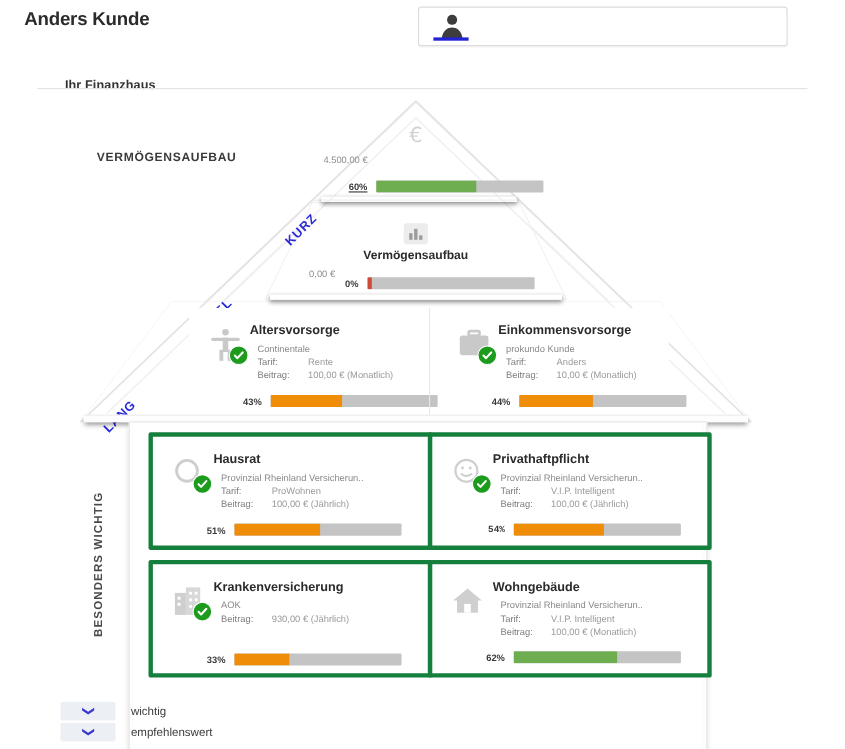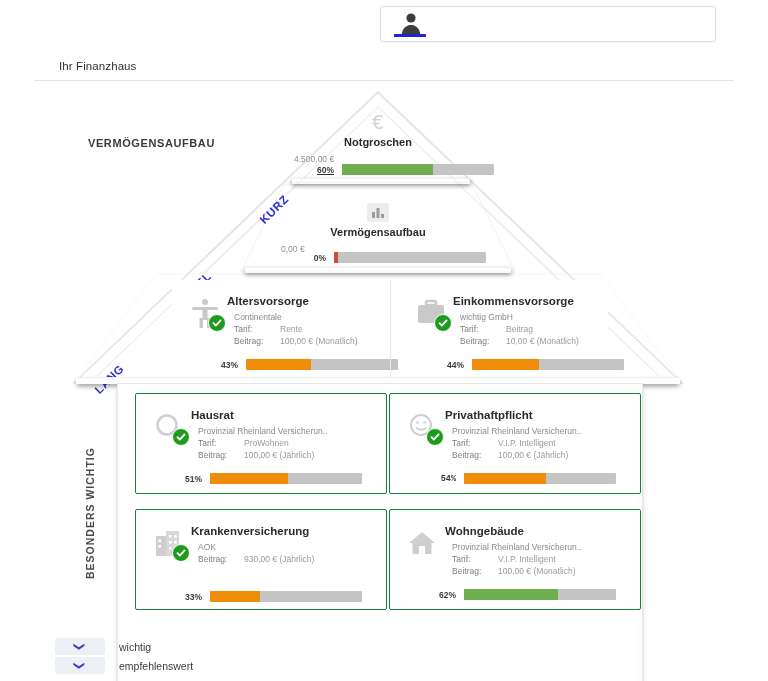--- a/index.html
+++ b/index.html
@@ -23,22 +23,22 @@
     box-shadow:0 1px 1px rgba(0,0,0,.03);
   }
   .avatar-icon{
     position:absolute;left:16px;top:4px;width:28px;height:26px;
   }
   .avatar-underline{
     position:absolute;left:13px;top:27px;width:32px;height:3px;background:#2323d6;
   }
   
   .section-title{
-    position:absolute;left:40px;top:60px;
-    font-size:11.5px;font-weight:normal;color:#333;letter-spacing:.1px;padding-left:19px;
+    position:absolute;left:40px;top:72px;
+    font-size:11.5px;font-weight:bold;color:#333;letter-spacing:.1px;padding-left:19px;
   }
   .section-rule{
     position:absolute;left:34px;top:80px;width:700px;height:1px;background:#e3e3e3;
   }
   
   .stage{position:absolute;left:0;top:84px;width:768px;height:545px;}
 
   
   .roof-svg{position:absolute;left:0;top:0;width:768px;height:545px;}
 
@@ -72,21 +72,21 @@
     box-shadow:0 2px 4px 0 rgba(0,0,0,.40);border-top:1px solid #efefef;}
 
   .roofband{
     position:absolute;left:76px;top:293px;width:604px;height:6px;
     background:#fdfdfd;box-shadow:0 3px 5px -1px rgba(0,0,0,.45);
     border-top:1px solid #ededed;
   }
 
   
   .card{
-    position:absolute;background:#fff;border:1px solid #15803d;border-radius:2px;
+    position:absolute;background:#fff;border:4px solid #15803d;border-radius:2px;
   }
   .card .ico{position:absolute;left:16px;top:16px;width:34px;height:34px;}
   .card .check{
     position:absolute;left:36px;top:34px;width:16px;height:16px;border-radius:50%;
     background:#1d9b1d;border:1.5px solid #fff;
     display:flex;align-items:center;justify-content:center;
   }
   .card .check svg{width:10px;height:10px;}
   .card .title{
     position:absolute;left:55px;top:15px;font-size:11.5px;font-weight:bold;color:#2b2b2b;
@@ -139,20 +139,21 @@
     width:50px;height:17px;background:#eceff3;border-radius:2px;
     display:flex;align-items:center;justify-content:center;
   }
   .chev{color:#3a3ad0;font-size:11px;line-height:1;}
   .legend-label{margin-left:14px;font-size:10.5px;color:#3c3c3c;}
 </style>
 </head>
 <body>
 
 <div class="header">
+  <div class="cust-name">Anders Kunde</div>
 
   <div class="avatar-box">
     <div class="avatar-icon">
       <svg viewBox="0 0 28 26" width="28" height="26">
         <circle cx="14" cy="7" r="4.6" fill="#3d3d3d"></circle>
         <path d="M4.5 24 C5.5 16.5 10 14 14 14 C18 14 22.5 16.5 23.5 24 Z" fill="#3d3d3d"></path>
       </svg>
     </div>
     <div class="avatar-underline"></div>
   </div>
@@ -186,21 +187,20 @@
   <div class="diag mittel">MITTEL</div>
   <div class="diag lang">LANG</div>
   <div class="lbl-besonders">BESONDERS WICHTIG</div>
 
   <div class="tiercontent" style="left:290px;top:26px;width:176px;">
     <div class="tico">
       <svg viewBox="0 0 26 24" width="26" height="24">
         <text x="13" y="19" font-size="19" text-anchor="middle" fill="#d2d2d2" font-family="DejaVu Sans, sans-serif">€</text>
       </svg>
     </div>
-    <div class="ttitle">Notgroschen</div>
     <div class="tamount" style="margin-top:6px;margin-left:4px;">4.500,00 €</div>
   </div>
   <div class="pb" style="left:308px;top:80px;text-decoration:underline;">
     <div class="pct">60%</div>
     <div class="track">
       <div class="fill green" style="width:60%;"></div>
     </div>
   </div>
   <div class="tier t1-shadow"></div>
 
@@ -261,23 +261,23 @@
         <rect x="12" y="5" width="10" height="4" rx="1.5" fill="none" stroke="#c9c9c9" stroke-width="2.4"></rect>
         <rect x="4" y="9" width="26" height="18" rx="2.5" fill="#c9c9c9"></rect>
       </svg>
     </div>
     <div class="check">
       <svg viewBox="0 0 10 10">
           <path d="M1.5 5.2 L3.8 7.6 L8.6 2.4" fill="none" stroke="#fff" stroke-width="1.9" stroke-linecap="round" stroke-linejoin="round"></path>
         </svg>
     </div>
     <div class="title">Einkommensvorsorge</div>
-    <div class="provider">wichtig GmbH</div>
-    <div class="row" style="top:44px;">
-      <span class="k">Tarif:</span><span class="v">Beitrag</span>
+    <div class="provider">prokundo Kunde</div>
+    <div class="row" style="top:44px;">
+      <span class="k">Tarif:</span><span class="v">Anders</span>
     </div>
     <div class="row" style="top:56px;">
       <span class="k">Beitrag:</span><span class="v">10,00 € (Monatlich)</span>
     </div>
     <div class="pb" style="left:40px;top:79px;">
       <div class="pct">44%</div>
       <div class="track">
         <div class="fill orange" style="width:44%;"></div>
       </div>
     </div>

